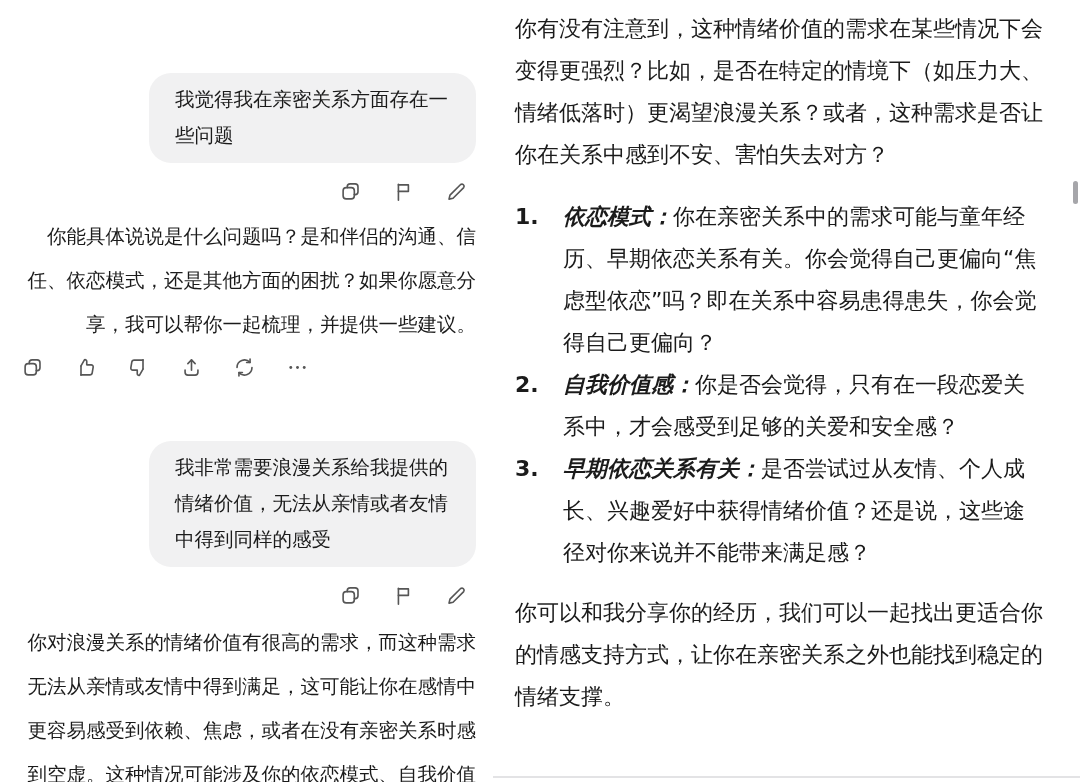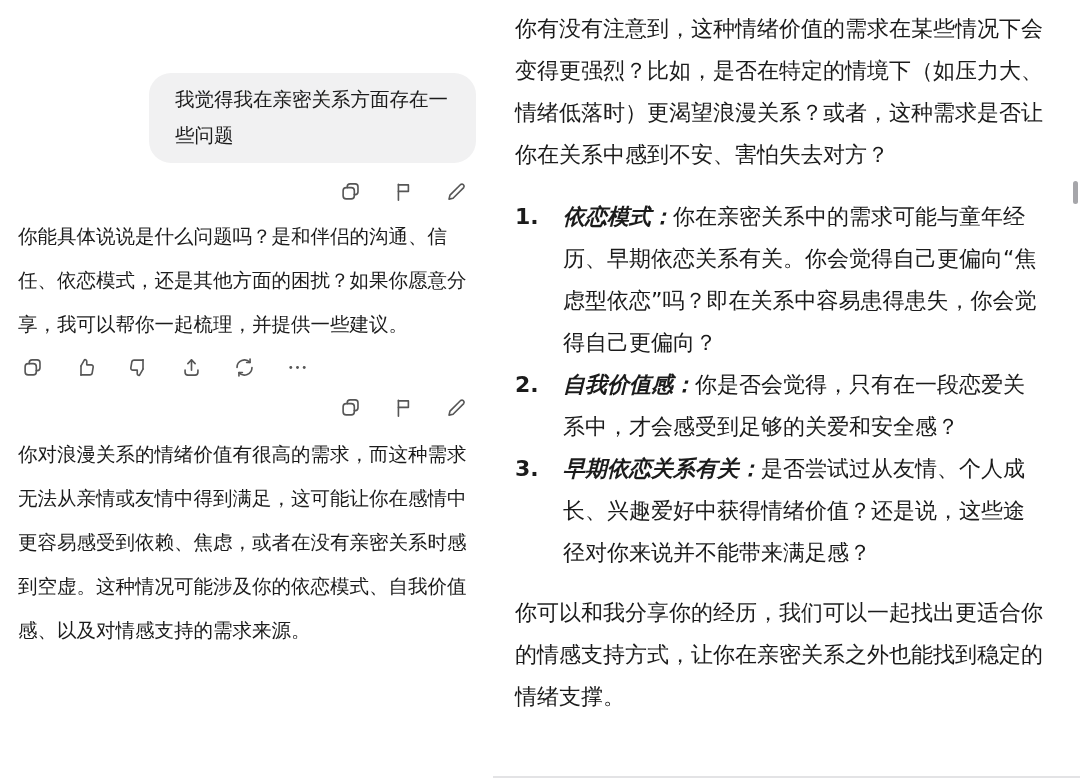--- a/index.html
+++ b/index.html
@@ -58,20 +58,21 @@
     fill: none; stroke: currentColor;
     stroke-width: 1.7; stroke-linecap: round; stroke-linejoin: round;
   }
   .ic-fill { width: 23px; height: 23px; fill: currentColor; stroke: none; }
 
   
   .assistant-para {
     margin: 12px 0 0 0;
     font-size: 19.5px;
     line-height: 44px;
+    text-align: right;
   }
   .group-2 { margin-top: 62px; }
   .assistant-para.last { margin-top: 14px; }
 
   
   .r-para { margin: 0; }
   .r-lead { margin-top: 26px; }
   .r-list { margin-top: 20px; }
   .r-item { display: flex; }
   .r-num { flex: none; width: 48px; font-weight: bold; }
@@ -157,20 +158,25 @@
     </button>
     <button class="icon-btn">
       <svg class="ic-fill" viewBox="0 0 24 24">
         <circle cx="5" cy="12" r="1.5"></circle>
           <circle cx="12" cy="12" r="1.5"></circle>
           <circle cx="19" cy="12" r="1.5"></circle>
       </svg>
     </button>
   </div>
 
+  <div class="bubble-row group-2">
+    <div class="bubble">
+      <span>我非常需要浪漫关系给我提供的情绪价值，无法从亲情或者友情中得到同样的感受</span>
+    </div>
+  </div>
   <div class="actions align-right">
     <button class="icon-btn">
       <svg class="ic" viewBox="0 0 24 24">
         <rect x="4.3" y="8" width="11.7" height="11.7" rx="3.2"></rect>
         <path d="M8.6 8V7.1a3 3 0 0 1 3-3h5.2a3 3 0 0 1 3 3v5.2a3 3 0 0 1-3 3h-.9"></path>
       </svg>
     </button>
     <button class="icon-btn">
       <svg class="ic" viewBox="0 0 24 24">
         <path d="M6.7 21V4.6"></path>

